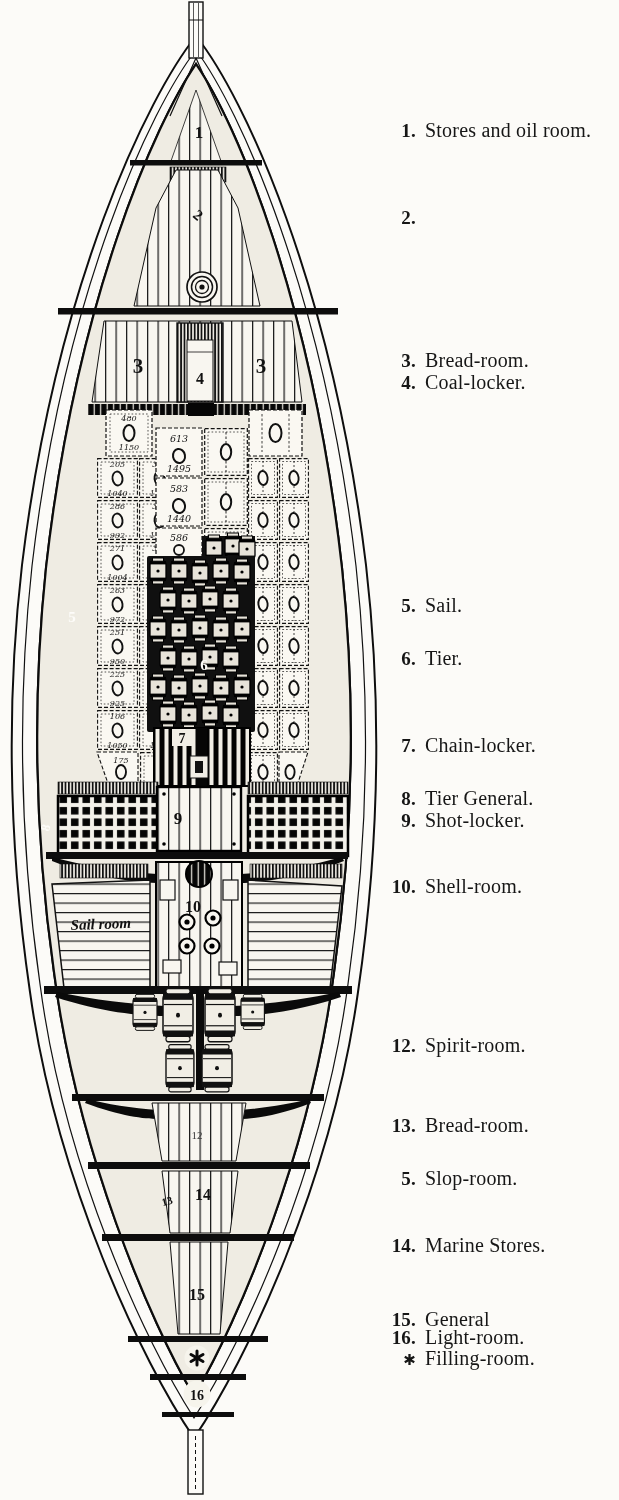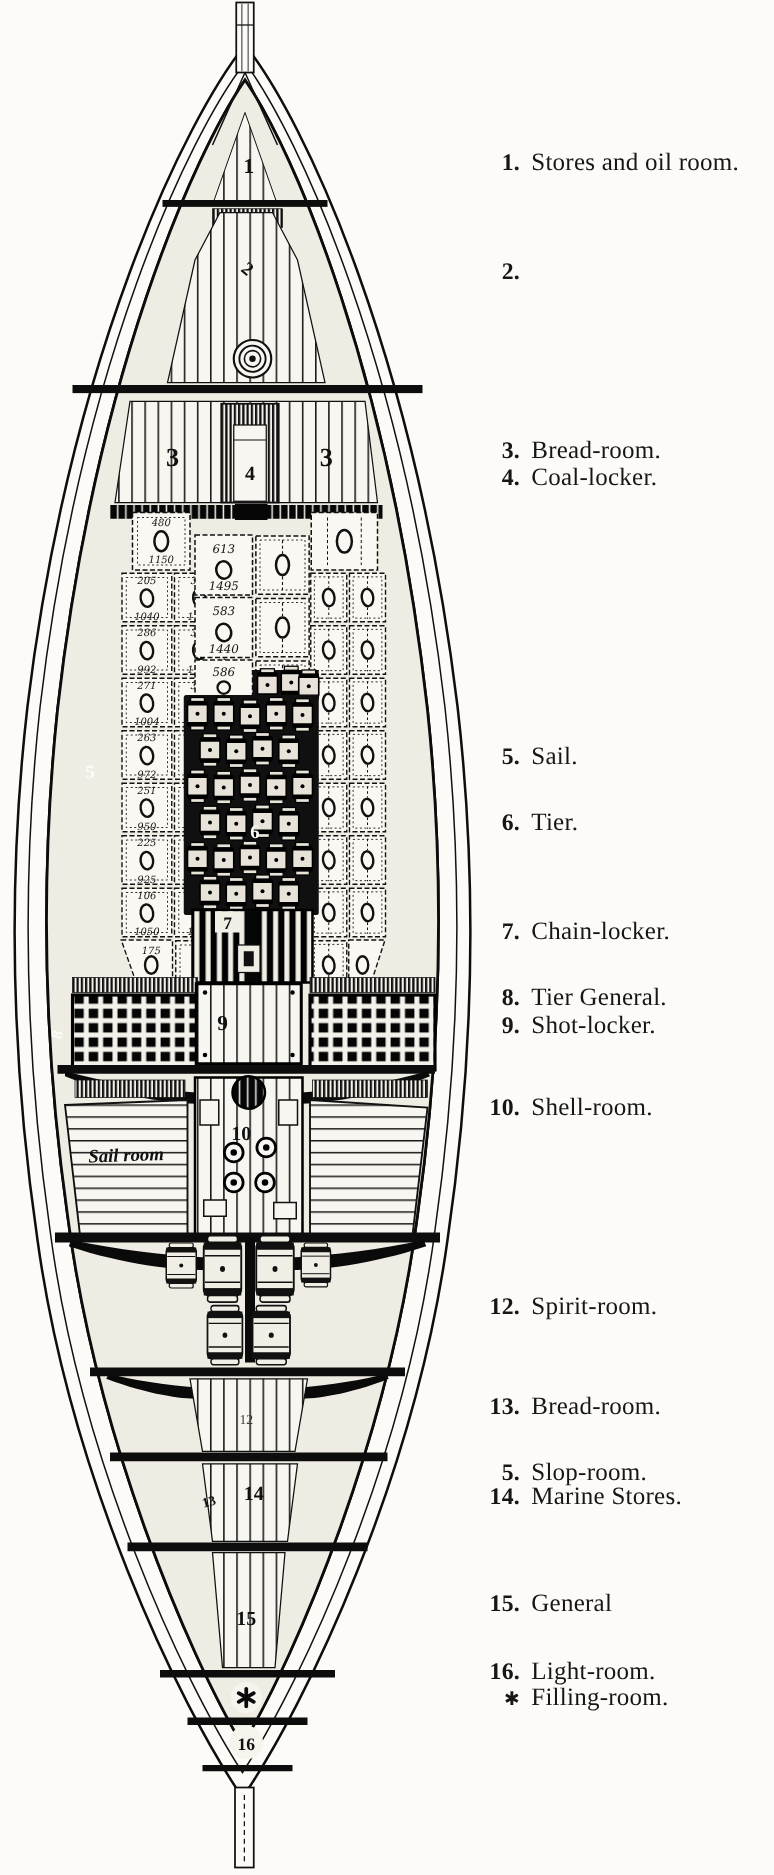--- a/index.html
+++ b/index.html
@@ -465,25 +465,25 @@
       <span>Spirit-room.</span>
     </div>
   <div class="legend-item" style="top:1114px">
       <span class="num">13.</span>
       <span>Bread-room.</span>
     </div>
   <div class="legend-item" style="top:1167px">
       <span class="num">5.</span>
       <span>Slop-room.</span>
     </div>
-  <div class="legend-item" style="top:1186px">
+  <div class="legend-item" style="top:1234px">
       <span class="num">14.</span>
       <span>Marine Stores.</span>
     </div>
-  <div class="legend-item" style="top:1272px">
+  <div class="legend-item" style="top:1308px">
       <span class="num">15.</span>
       <span>General</span>
     </div>
   <div class="legend-item" style="top:1347px">
       <span class="num star">✱</span>
       <span>Filling-room.</span>
     </div>
   <div class="legend-item" style="top:1326px">
       <span class="num">16.</span>
       <span>Light-room.</span>

